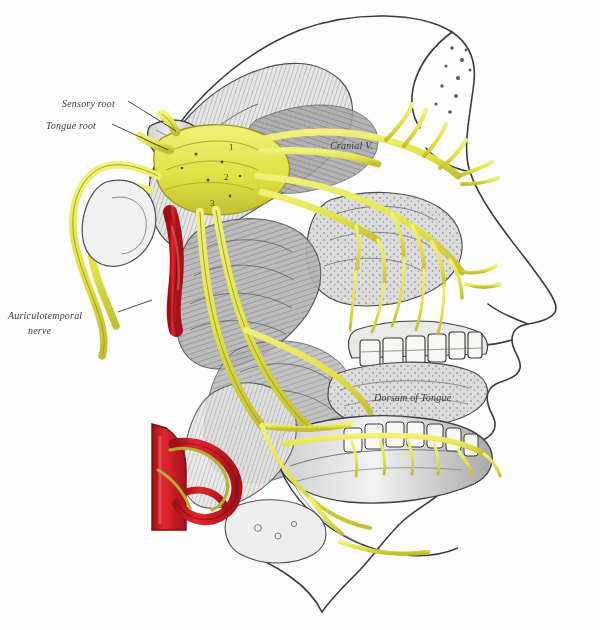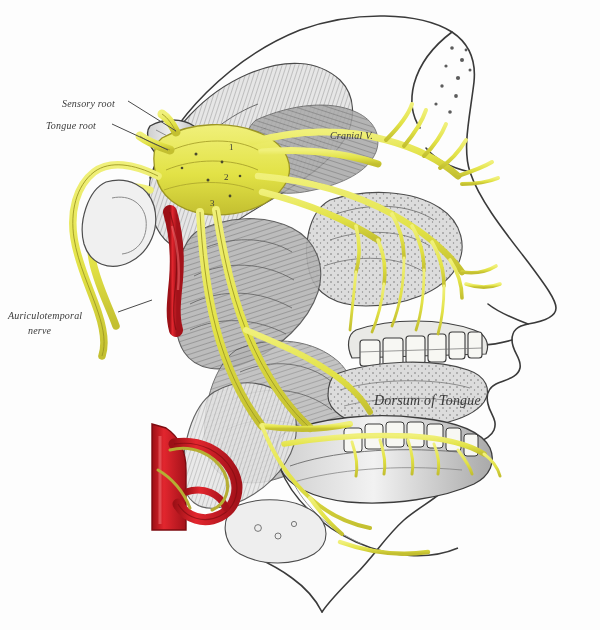--- a/index.html
+++ b/index.html
@@ -17,21 +17,21 @@
   .lbl{
     position:absolute;
     font-family:"Liberation Serif", serif;
     font-style:italic;
     color:#3a3a3a;
     font-size:10px;
     line-height:1.25;
     white-space:pre;
     letter-spacing:.2px;
   }
-  .lbl.tiny{font-size:14px;}
+  .lbl.tiny{font-size:10px;}
 </style>
 </head>
 <body>
 
 <svg id="figure" viewBox="0 0 600 630" xmlns="http://www.w3.org/2000/svg">
 
   <defs>
 
     <pattern id="hatchFine" width="4" height="4" patternUnits="userSpaceOnUse" patternTransform="rotate(18)">
       <rect width="4" height="4" fill="#e6e6e6"></rect>
@@ -349,17 +349,17 @@
       <text x="229" y="150" font-size="9" font-family="&quot;Liberation Serif&quot;, serif" fill="#3a3a3a">1</text>
       <text x="224" y="180" font-size="9" font-family="&quot;Liberation Serif&quot;, serif" fill="#3a3a3a">2</text>
       <text x="210" y="206" font-size="9" font-family="&quot;Liberation Serif&quot;, serif" fill="#3a3a3a">3</text>
     </g>
 
 </svg>
 
 <div id="labels">
     <div class="lbl" style="left: 62px; top: 98px;">Sensory root</div>
     <div class="lbl" style="left: 46px; top: 120px;">Tongue root</div>
-    <div class="lbl" style="left: 330px; top: 130px;">Cranial V.</div>
+    <div class="lbl" style="left: 330px; top: 140px;">Cranial V.</div>
     <div class="lbl" style="left: 8px; top: 310px; font-family: Liberation Serif, serif;">Auriculotemporal</div>
     <div class="lbl" style="left: 28px; top: 325px;">nerve</div>
     <div class="lbl tiny" style="left: 374px; top: 392px;">Dorsum of Tongue</div>
   </div>
 
 </body></html>

